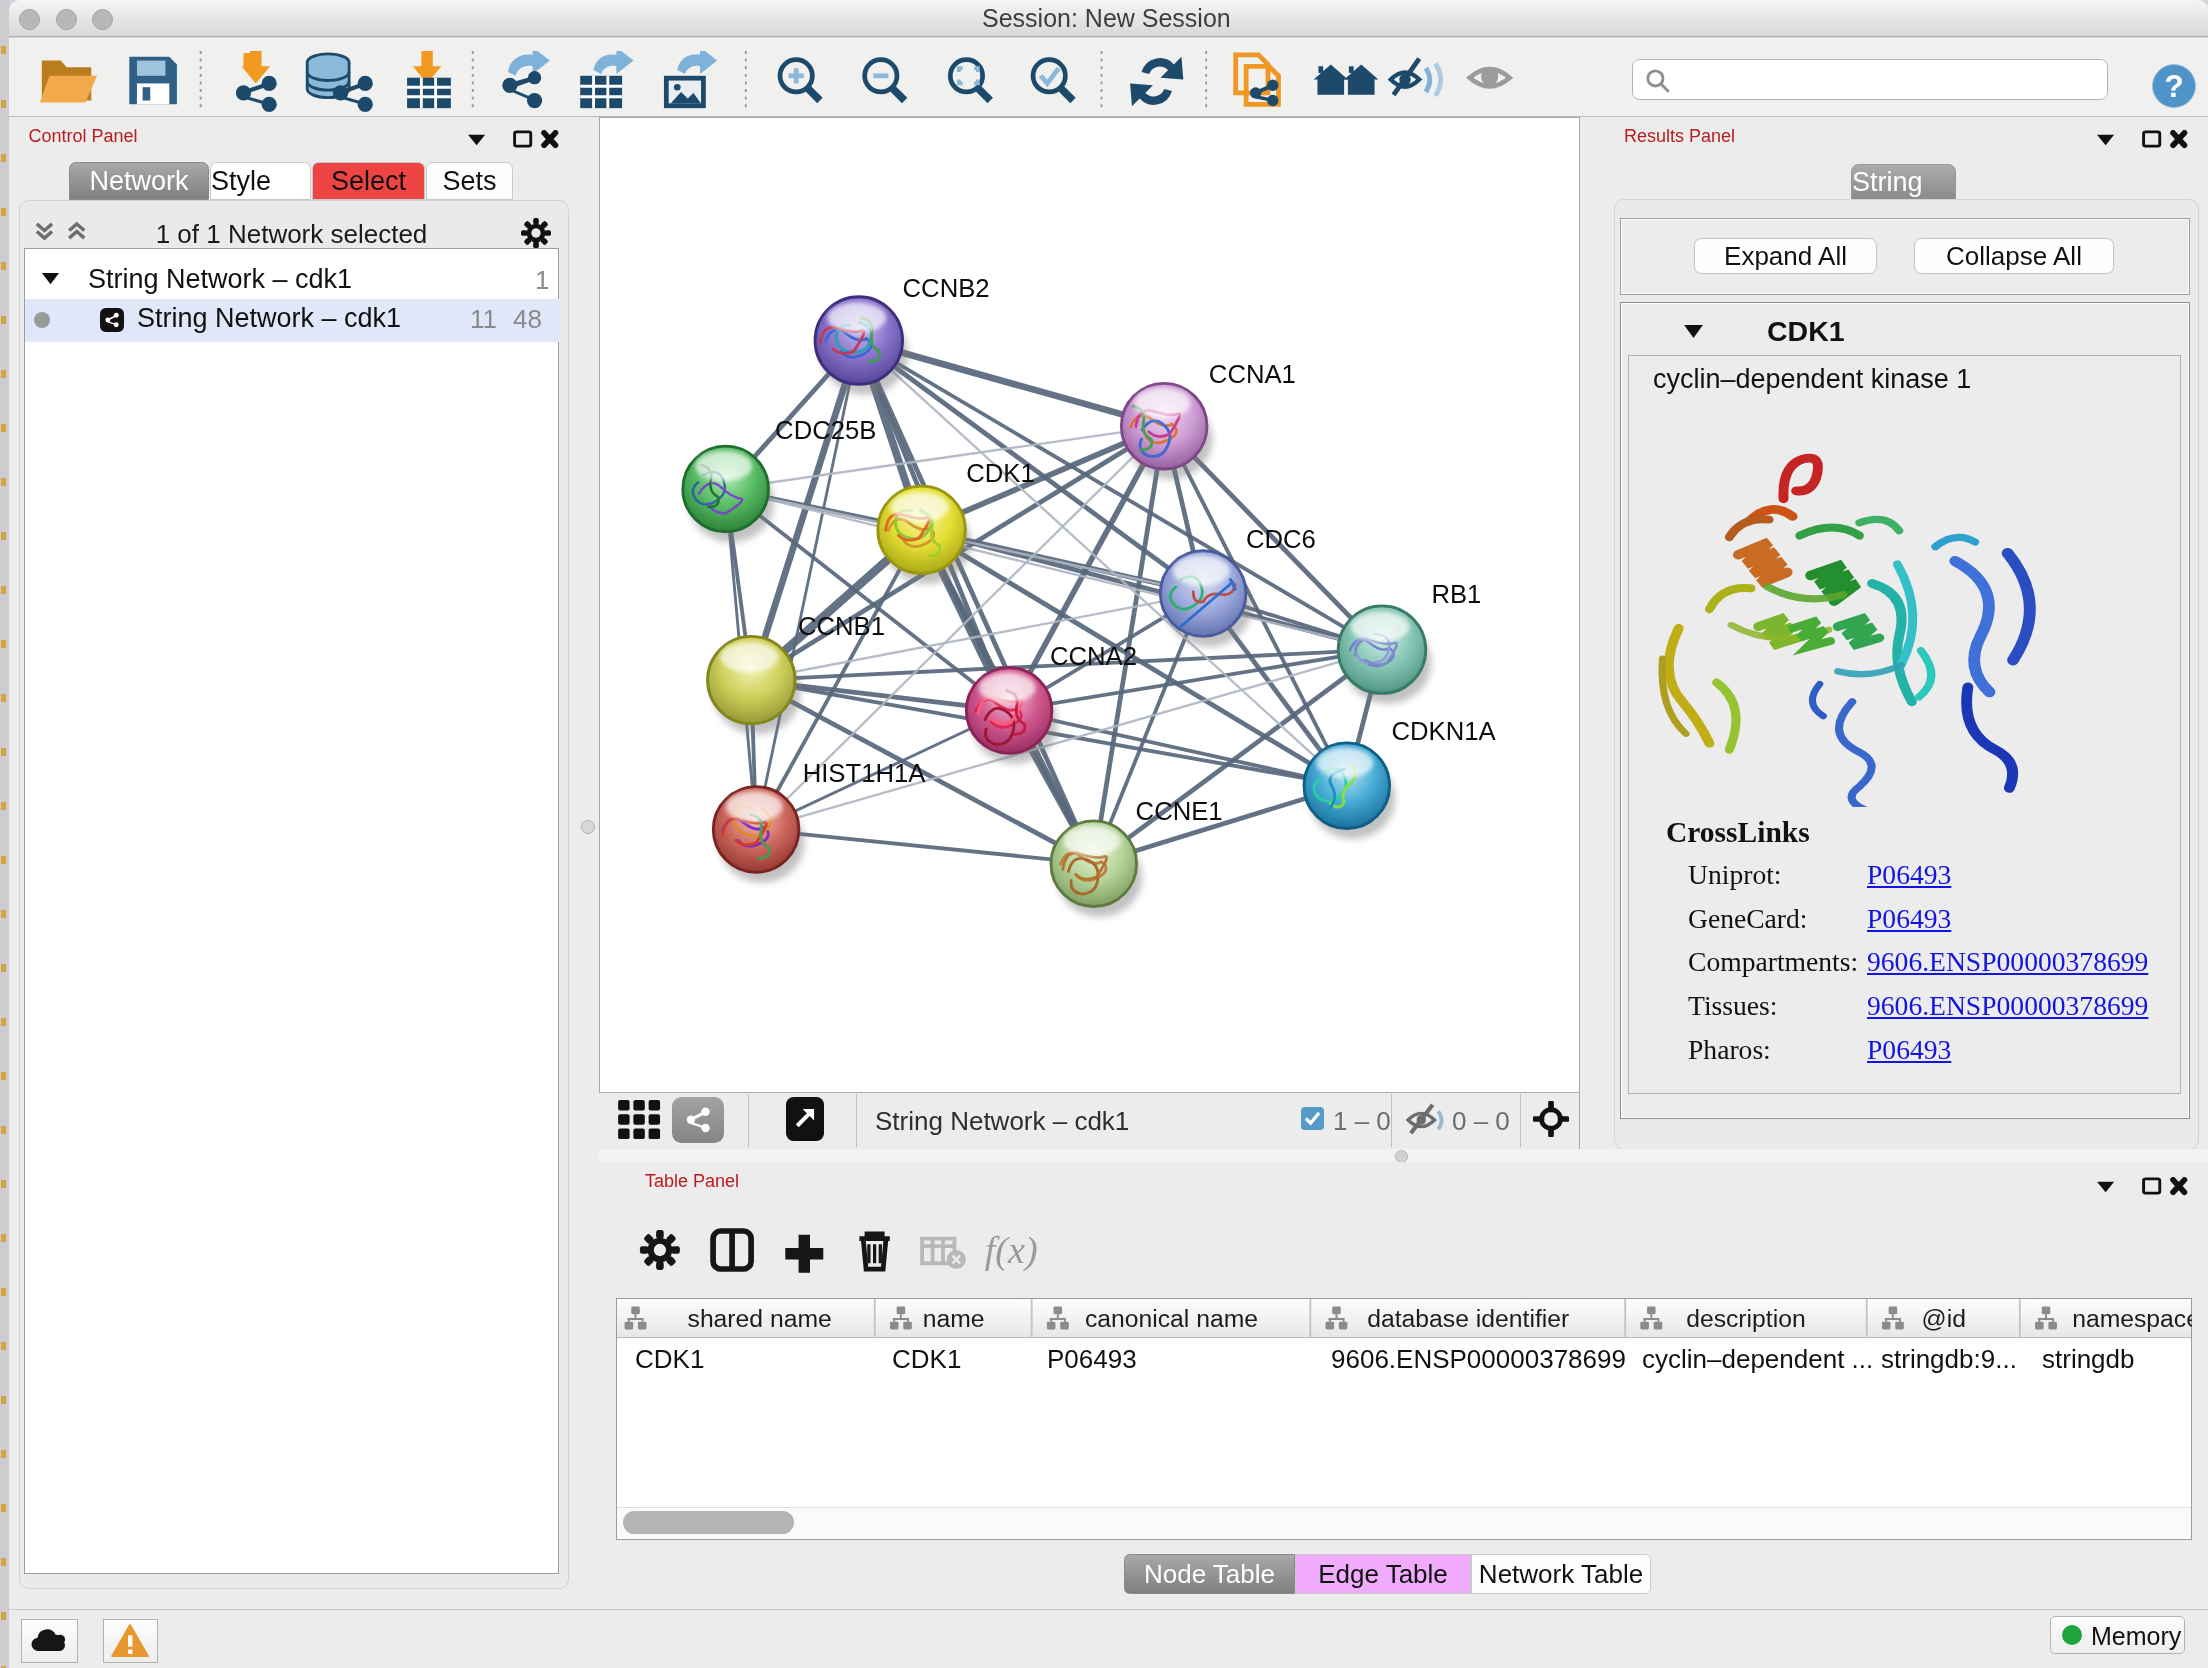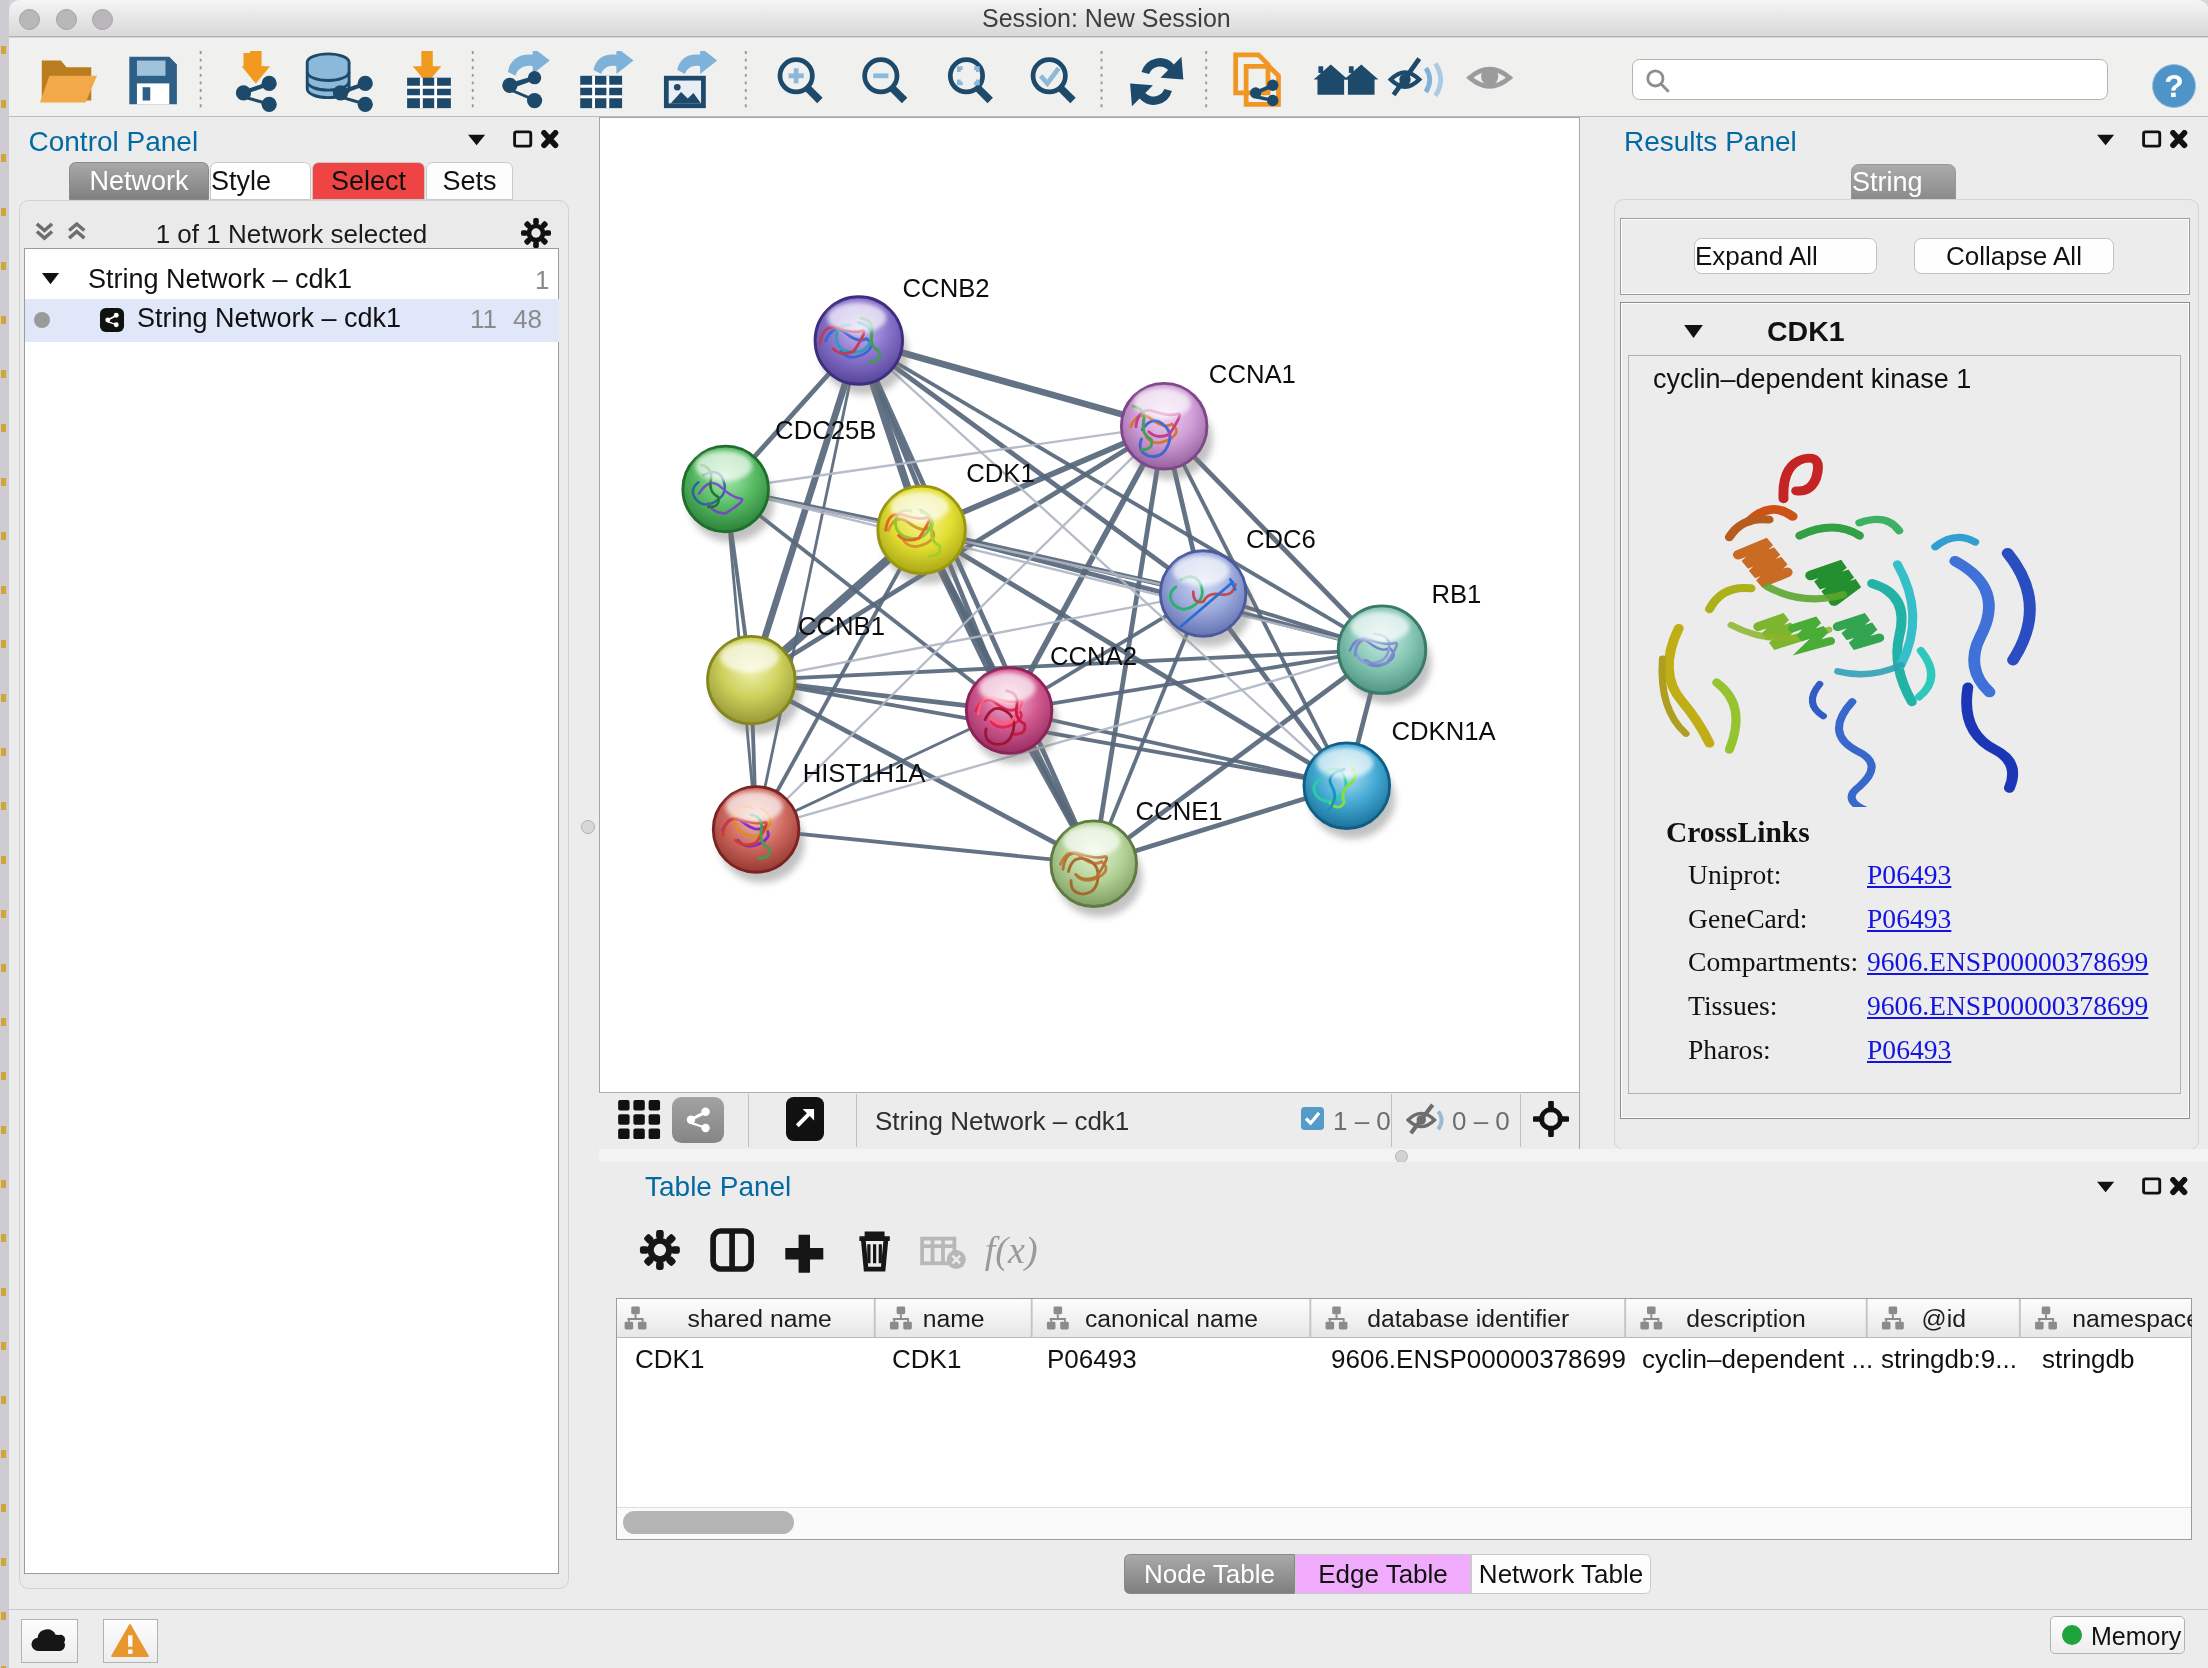--- a/index.html
+++ b/index.html
@@ -1,18 +1,18 @@
 <!DOCTYPE html>
 <html style="font-size:15px"><head><meta charset="utf-8">
 <style>
 *{margin:0;padding:0;box-sizing:border-box}
 html,body{width:2208px;height:1668px;font-family:"Liberation Sans",sans-serif;background:#d6d4d8;overflow:hidden;position:relative}
 .abs{position:absolute}
 .win{background:#ececec}
-.panhead{font-size:28px;color:#0369a1}
+.panhead{font-size:18px;color:#b91c1c}
 svg{display:block}
 .lnk{color:#1414e0;text-decoration:underline}
 </style></head>
 <body>
 
 <div class="abs" style="left:0;top:0;width:8.6px;height:1668px;background:#cfccd1"></div>
 <div class="abs" style="left:1px;top:0;width:4.8px;height:1668px;background:repeating-linear-gradient(180deg,rgba(0,0,0,0) 0 46px,#d2a43c 46px 54px)"></div>
 
 <div class="abs" style="left:8.6px;top:0;width:2200px;height:37px;background:linear-gradient(#f5f5f5,#d8d8d8);border-bottom:1px solid #b2b2b2;border-radius:11.4px 11.4px 0 0"></div>
 <div class="abs" style="left:19px;top:8.6px;width:21px;height:21px;border-radius:50%;background:#b9b7ba;border:1px solid #a3a1a4"></div>
@@ -553,21 +553,21 @@
 <div class="abs win" style="left:1579px;top:117px;width:630px;height:1035px;border-left:1px solid #a9a9a9"></div>
 <div class="abs panhead" style="left:1624px;top:126px">Results Panel</div>
 <svg class="abs" style="left:2093px;top:130px" width="105" height="19" viewBox="0 0 110 20">
 <path d="M4 5 h18 l-9 11 z" fill="#111"></path>
 <rect x="53" y="2" width="17" height="15" fill="none" stroke="#111" stroke-width="3" rx="2"></rect>
 <path d="M84 3 l12 13 M96 3 l-12 13" stroke="#111" stroke-width="6" stroke-linecap="round"></path>
 </svg>
 <div class="abs" style="left:1851px;top:164px;width:105px;height:36px;background:linear-gradient(#ababab,#8b8b8b);border:1px solid #979797;border-radius:7.6px 7.6px 0 0;color:#fff;font-size:27px;text-align:left;line-height:35px">String</div>
 <div class="abs" style="left:1614px;top:199px;width:585px;height:951px;background:#eaeaea;border:1px solid #d4d4d4;border-radius:9.5px"></div>
 <div class="abs" style="left:1620px;top:218px;width:570px;height:77px;background:#ececec;border:1px solid #9e9e9e;box-shadow:inset 0 0 0 1px #fdfdfd"></div>
-<div class="abs" style="left:1694px;top:238px;width:183px;height:36px;background:#fefefe;border:1px solid #c2c2c2;border-radius:7.6px;font-size:26px;color:#111;text-align:left;line-height:34px">Expand All</div>
+<div class="abs" style="left:1694px;top:238px;width:183px;height:36px;background:#fefefe;border:1px solid #c2c2c2;border-radius:7.6px;font-size:26px;color:#111;text-align:center;line-height:34px">Expand All</div>
 <div class="abs" style="left:1914px;top:238px;width:200px;height:36px;background:#fefefe;border:1px solid #c2c2c2;border-radius:7.6px;font-size:26px;color:#111;text-align:center;line-height:34px">Collapse All</div>
 <div class="abs" style="left:1620px;top:302px;width:570px;height:817px;background:#ececec;border:1px solid #8e8e8e;box-shadow:inset 0 0 0 1px #fdfdfd"></div>
 <svg class="abs" style="left:1683px;top:324px" width="21" height="15" viewBox="0 0 22 16">
     <path d="M1 1 h20 l-10 14 z" fill="#111"></path>
   </svg>
 <div class="abs" style="left:1767px;top:315px;font-size:28.5px;font-weight:bold;color:#111">CDK1</div>
 <div class="abs" style="left:1628px;top:355px;width:553px;height:739px;background:#ececec;border:1px solid #b2b2b2"></div>
 <div class="abs" style="left:1653px;top:364px;font-size:27px;color:#111">cyclin–dependent kinase 1</div>
 <svg class="abs" style="left:1598px;top:417px" width="466" height="390" viewBox="0 0 490 410">
 <g fill="none" stroke-linecap="round" opacity="0.97" transform="translate(26,2) scale(0.95,0.84)">

